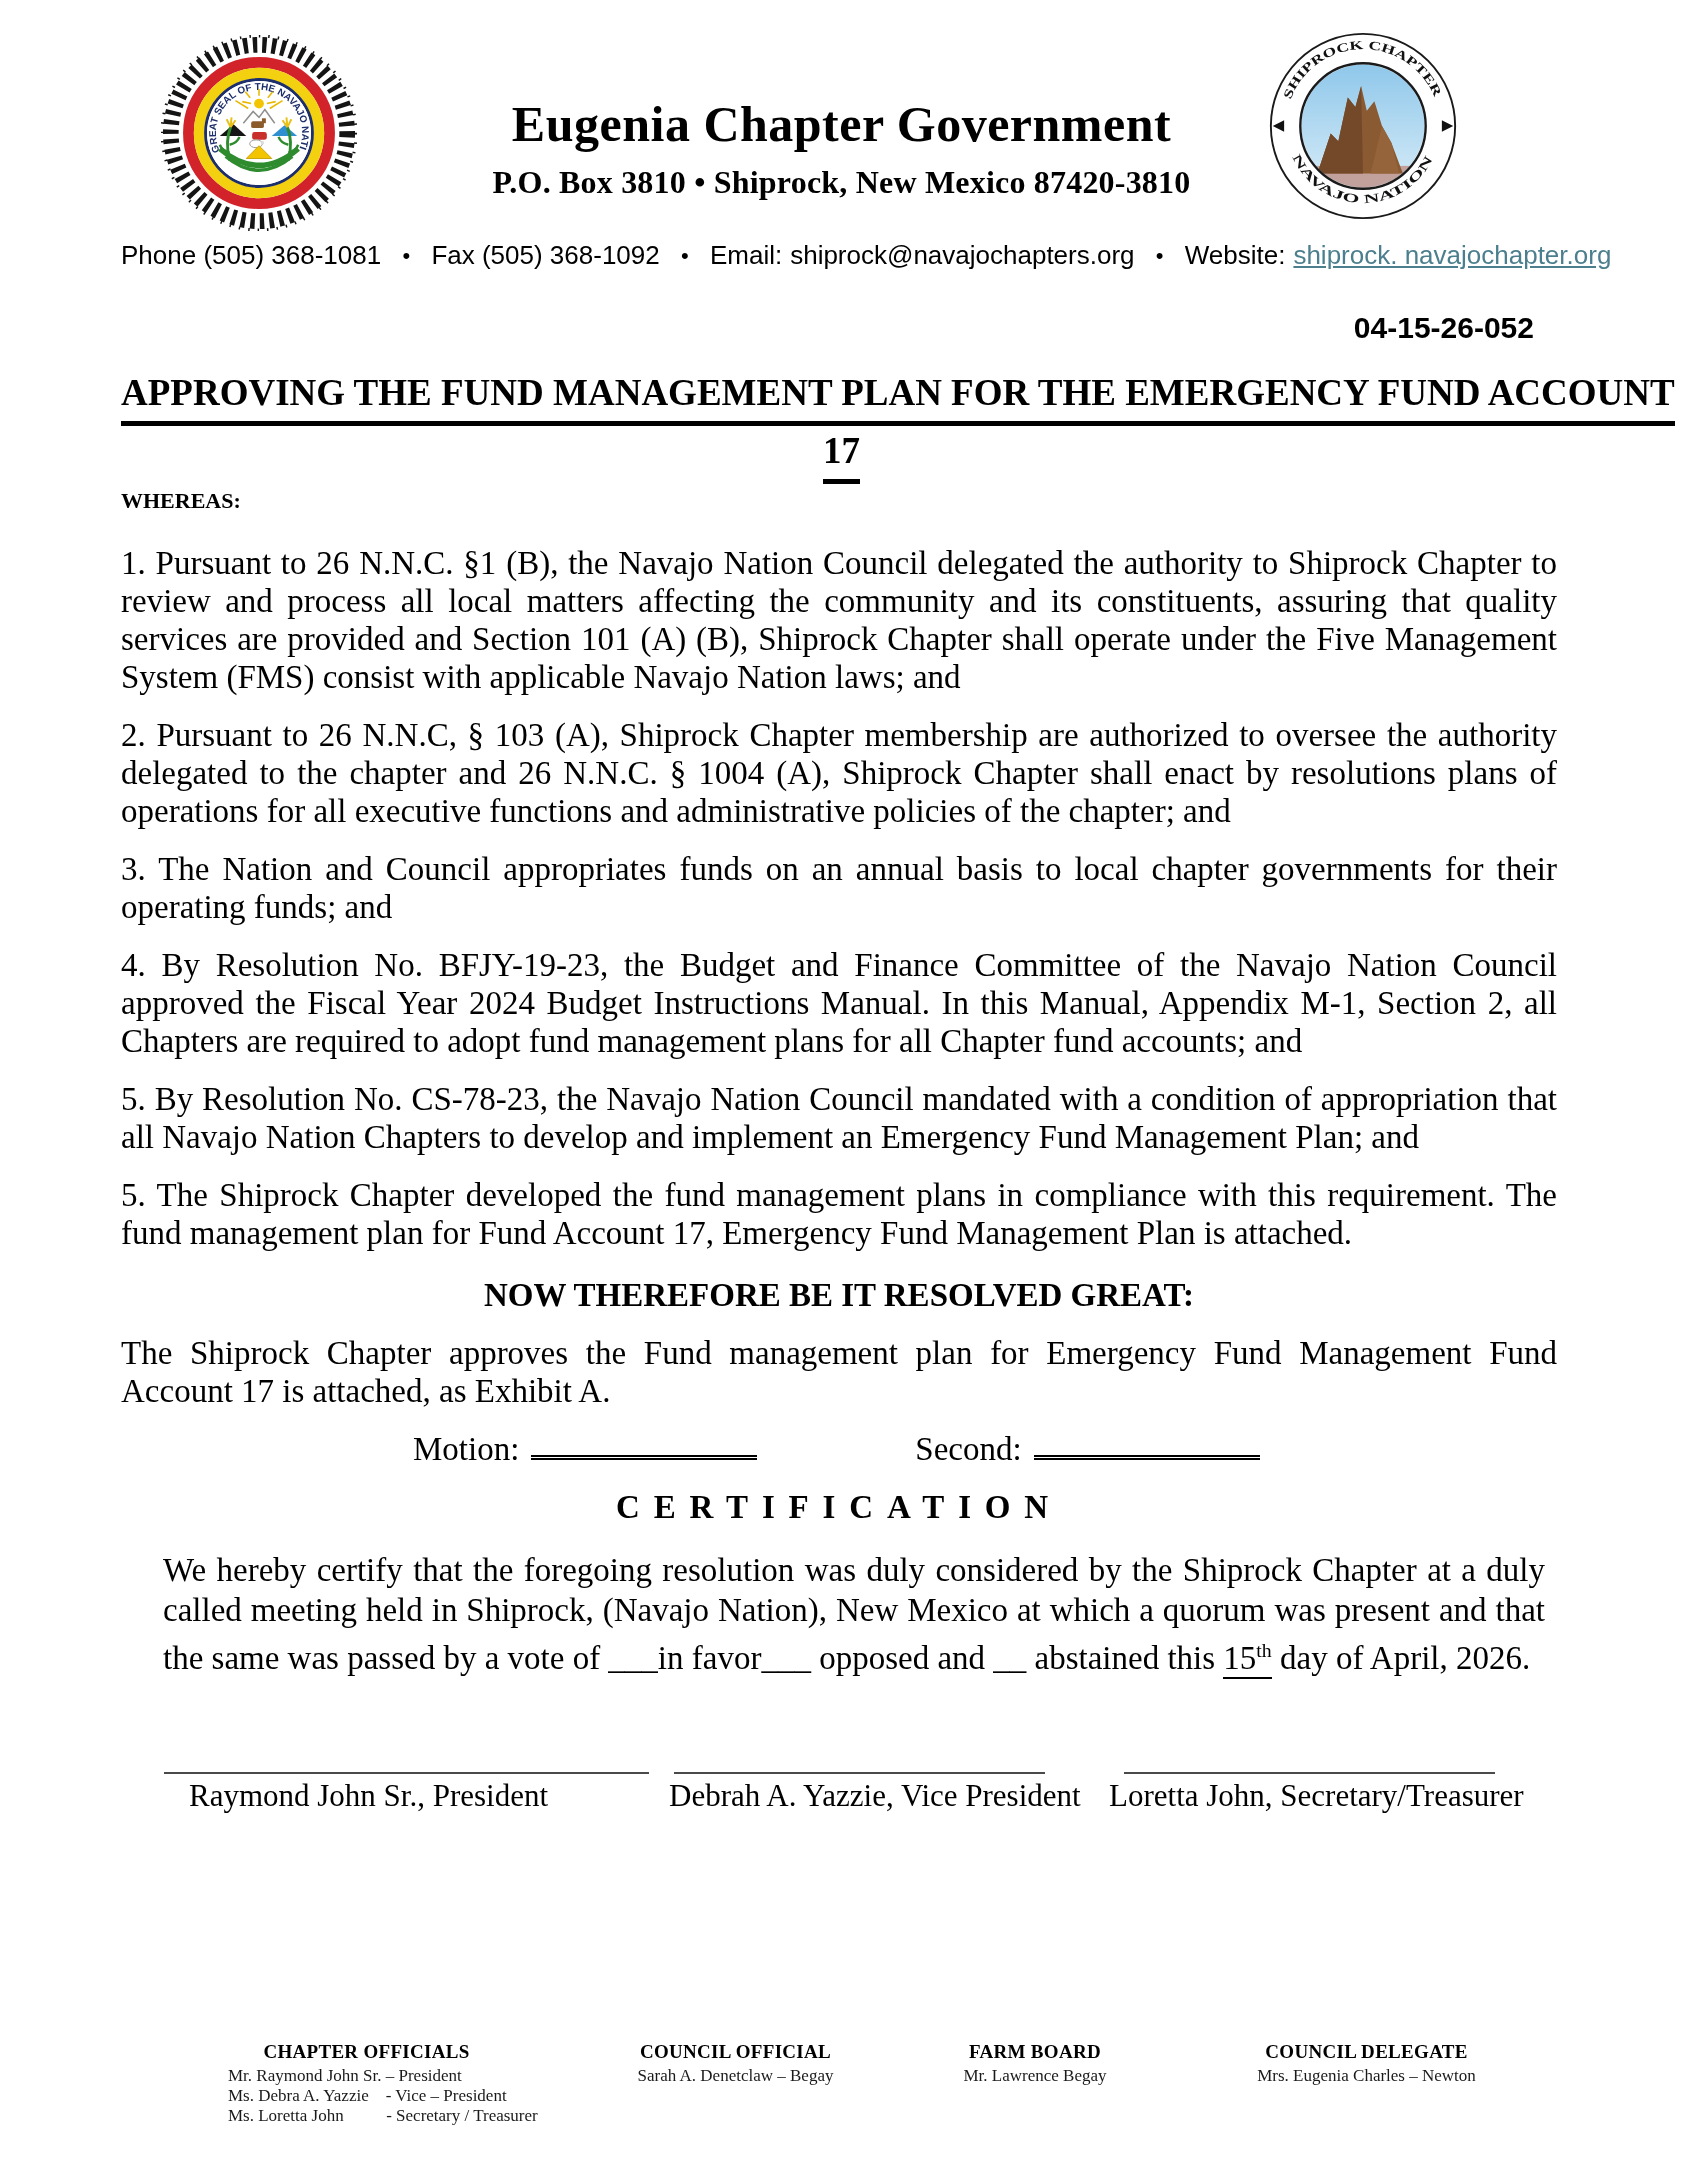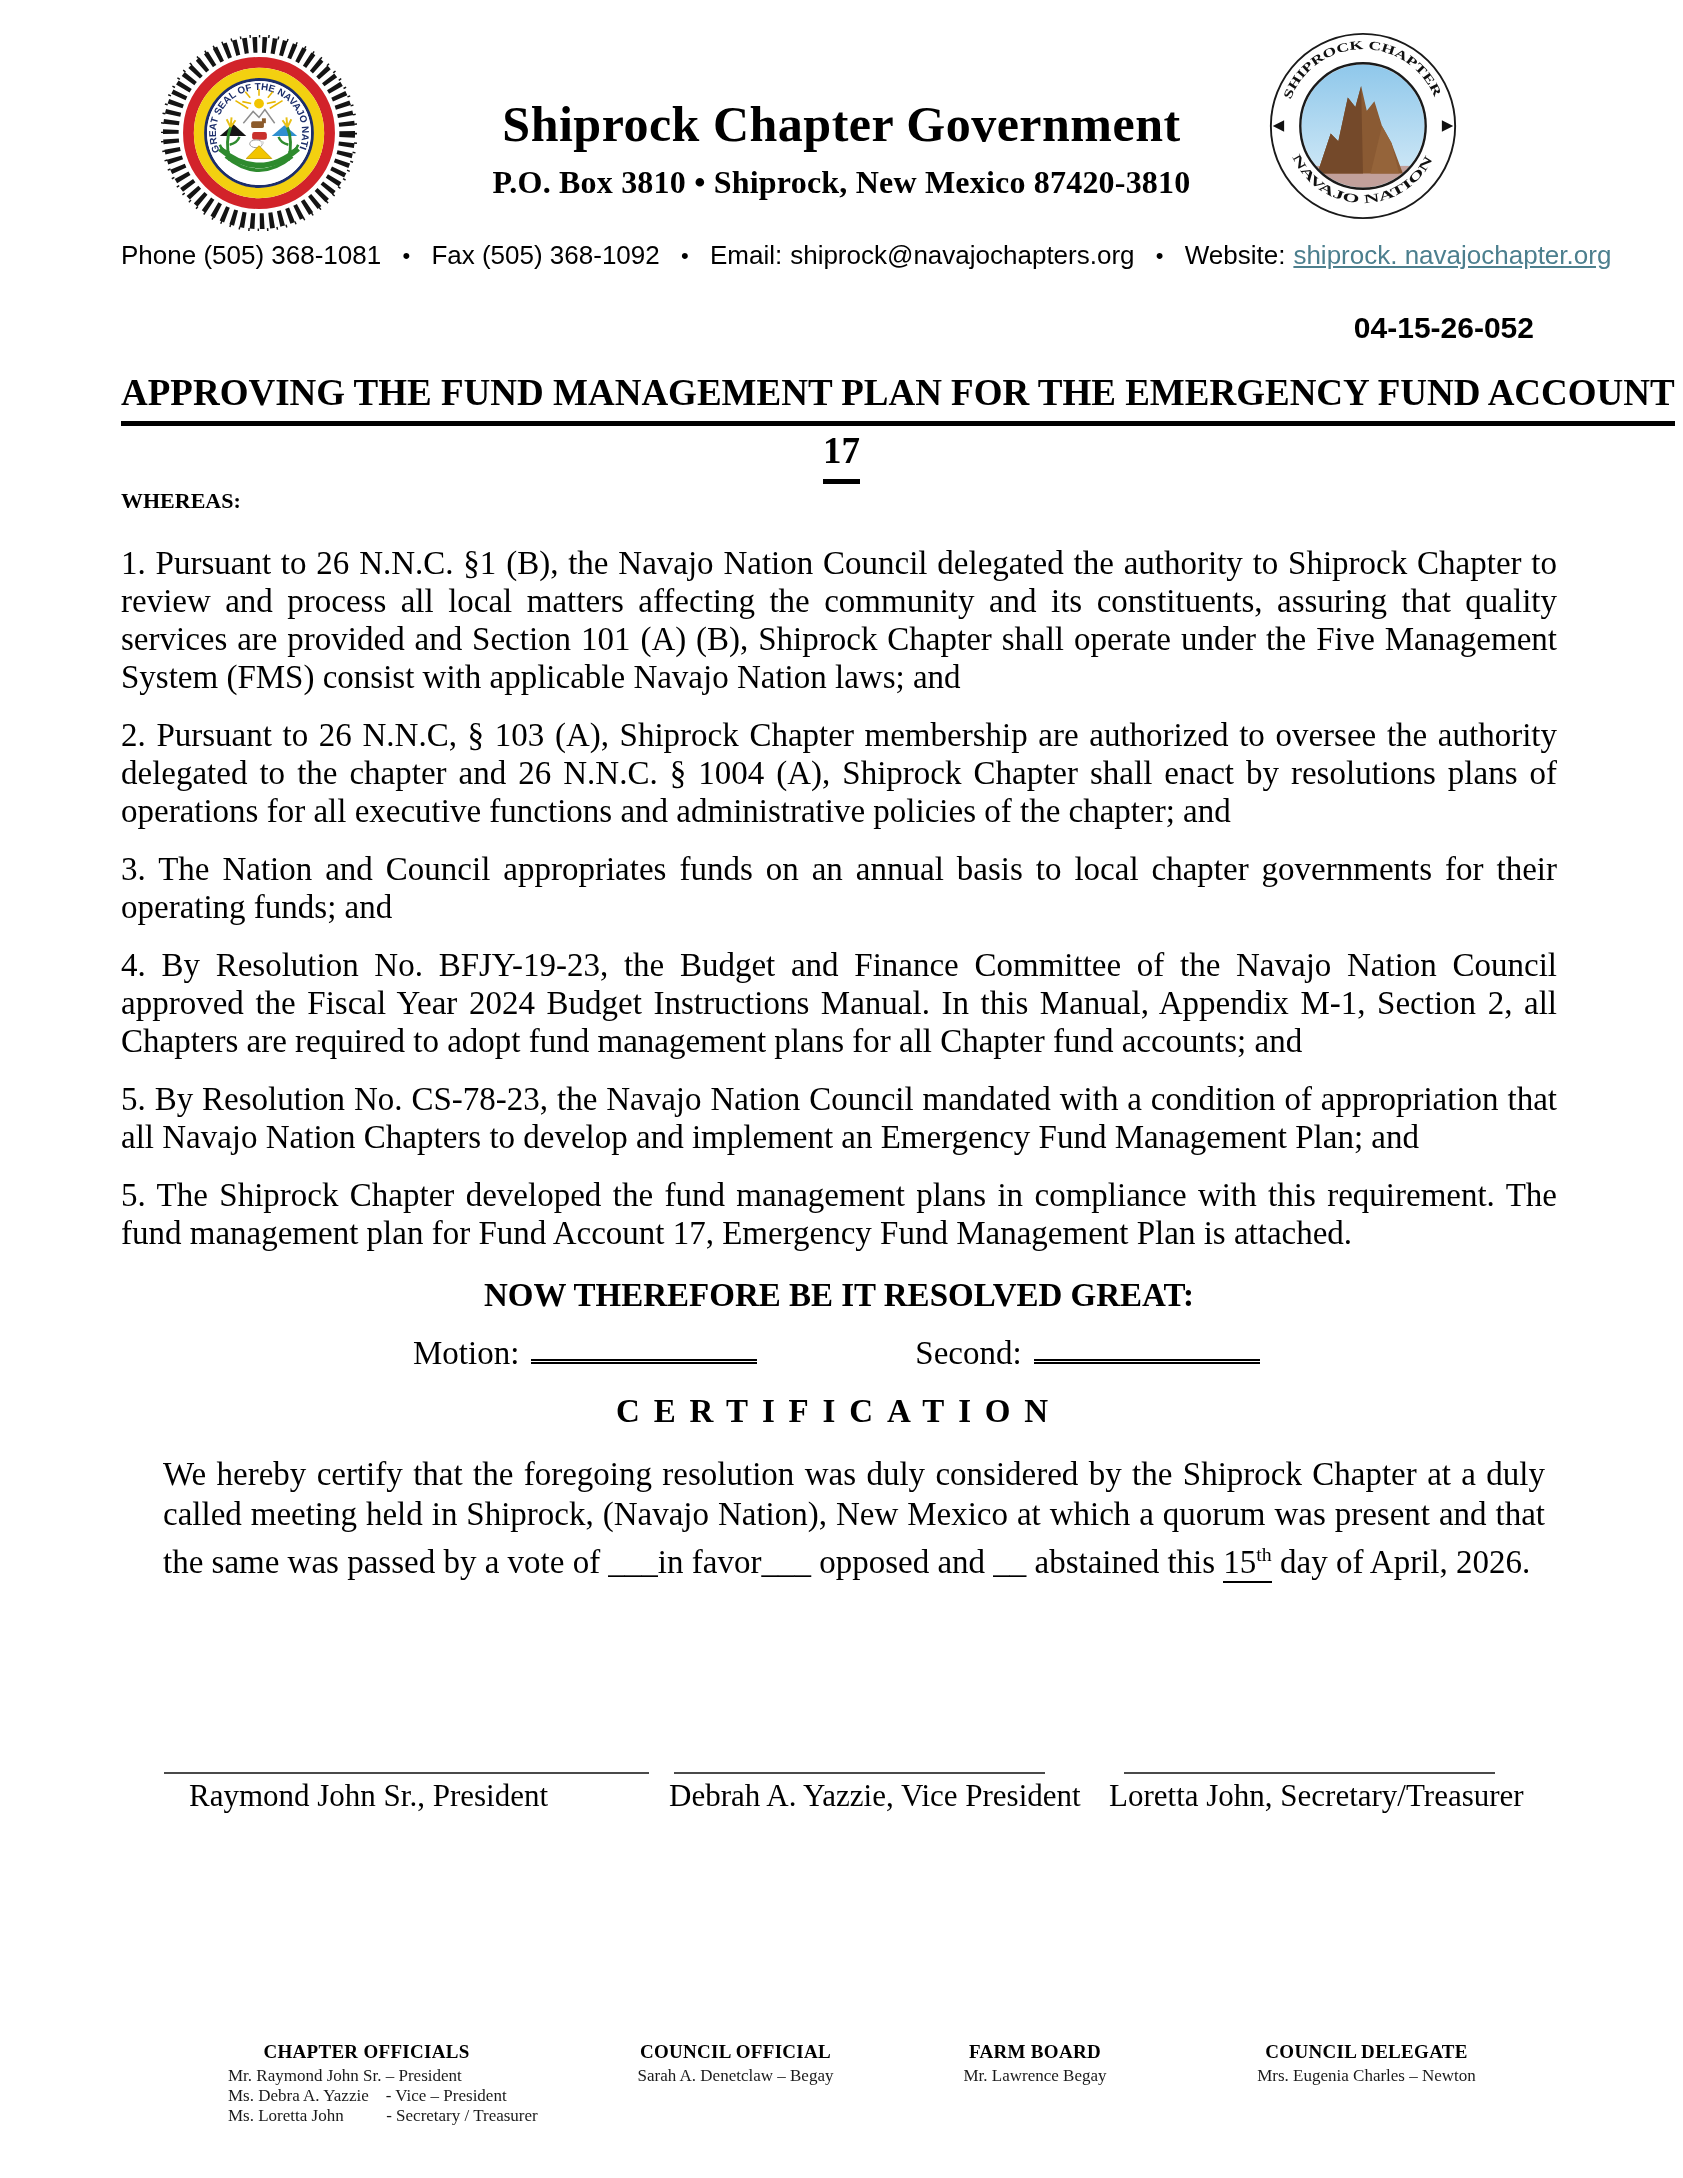--- a/index.html
+++ b/index.html
@@ -122,21 +122,21 @@
         <path d="M129,94 l4,-8 M129,94 l-1,-10 M129,94 l-5,-7" stroke="#e8c016" stroke-width="2"></path>
       </g>
       <g fill="none">
         <path d="M60,116 Q100,150 140,116" stroke="#2e8b2e" stroke-width="5.5"></path>
         <path d="M66,124 Q100,152 134,124" stroke="#2e8b2e" stroke-width="3.5"></path>
       </g>
     </svg>
   </div>
 
   <div class="header-center">
-    <div class="org-title">Shiprock Chapter Government</div>
+    <div class="org-title">Eugenia Chapter Government</div>
     <div class="org-address">P.O. Box 3810 • Shiprock, New Mexico 87420-3810</div>
   </div>
 
   <div class="header-badge">
     <svg viewBox="0 0 200 200" width="190" height="190">
       <circle cx="100" cy="100" r="97" fill="#ffffff" stroke="#1a1a1a" stroke-width="2"></circle>
       <defs>
         <clipPath id="badgeClip">
             <circle cx="100" cy="100" r="64.75"></circle>
           </clipPath>
@@ -187,20 +187,21 @@
     <div class="whereas">WHEREAS:</div>
 
     <p class="clause">1. Pursuant to 26 N.N.C. §1 (B), the Navajo Nation Council delegated the authority to Shiprock Chapter to review and process all local matters affecting the community and its constituents, assuring that quality services are provided and Section 101 (A) (B), Shiprock Chapter shall operate under the Five Management System (FMS) consist with applicable Navajo Nation laws; and</p>
     <p class="clause">2. Pursuant to 26 N.N.C, § 103 (A), Shiprock Chapter membership are authorized to oversee the authority delegated to the chapter and 26 N.N.C. § 1004 (A), Shiprock Chapter shall enact by resolutions plans of operations for all executive functions and administrative policies of the chapter; and</p>
     <p class="clause">3. The Nation and Council appropriates funds on an annual basis to local chapter governments for their operating funds; and</p>
     <p class="clause">4. By Resolution No. BFJY-19-23, the Budget and Finance Committee of the Navajo Nation Council approved the Fiscal Year 2024 Budget Instructions Manual.  In this Manual, Appendix M-1, Section 2, all Chapters are required to adopt fund management plans for all Chapter fund accounts; and</p>
     <p class="clause">5. By Resolution No. CS-78-23, the Navajo Nation Council mandated with a condition of appropriation that all Navajo Nation Chapters to develop and implement an Emergency Fund Management Plan; and</p>
     <p class="clause">5. The Shiprock Chapter developed the fund management plans in compliance with this requirement. The fund management plan for Fund Account 17, Emergency Fund Management Plan is attached.</p>
 
     <div class="resolved-heading">NOW THEREFORE BE IT RESOLVED GREAT:</div>
+    <p class="resolved-text">The Shiprock Chapter approves the Fund management plan for Emergency Fund Management Fund Account 17 is attached, as Exhibit A.</p>
 
     <div class="motion-row">
       <span>Motion:</span><span class="blank"></span><span class="second-label">Second:</span><span class="blank"></span>
     </div>
 
     <div class="cert-heading">CERTIFICATION</div>
 
     <p class="cert-par">
       <span>We hereby certify that the foregoing resolution was duly considered by the Shiprock Chapter at a duly called meeting held in Shiprock, (Navajo Nation), New Mexico at which a quorum was present and that the same was passed by a vote of ___in favor___ opposed and __ abstained this </span><span class="u-day"><span>15</span><sup>th</sup></span><span> day of April, 2026.</span>
     </p>

